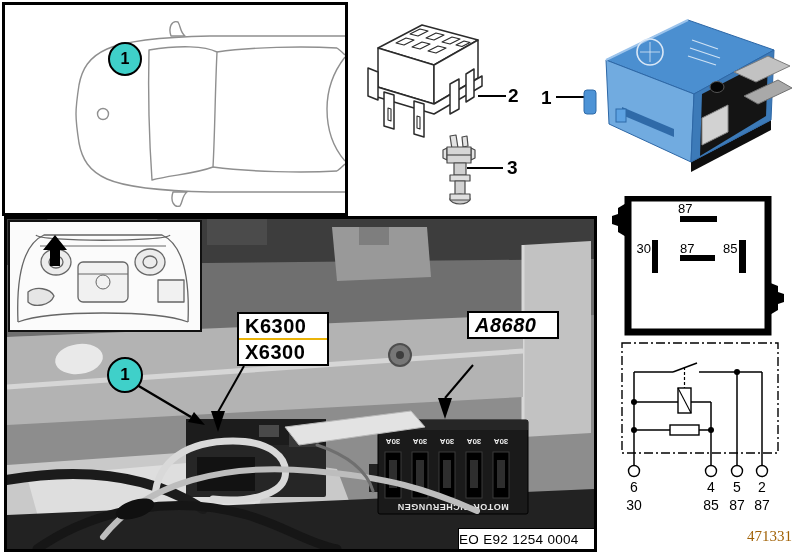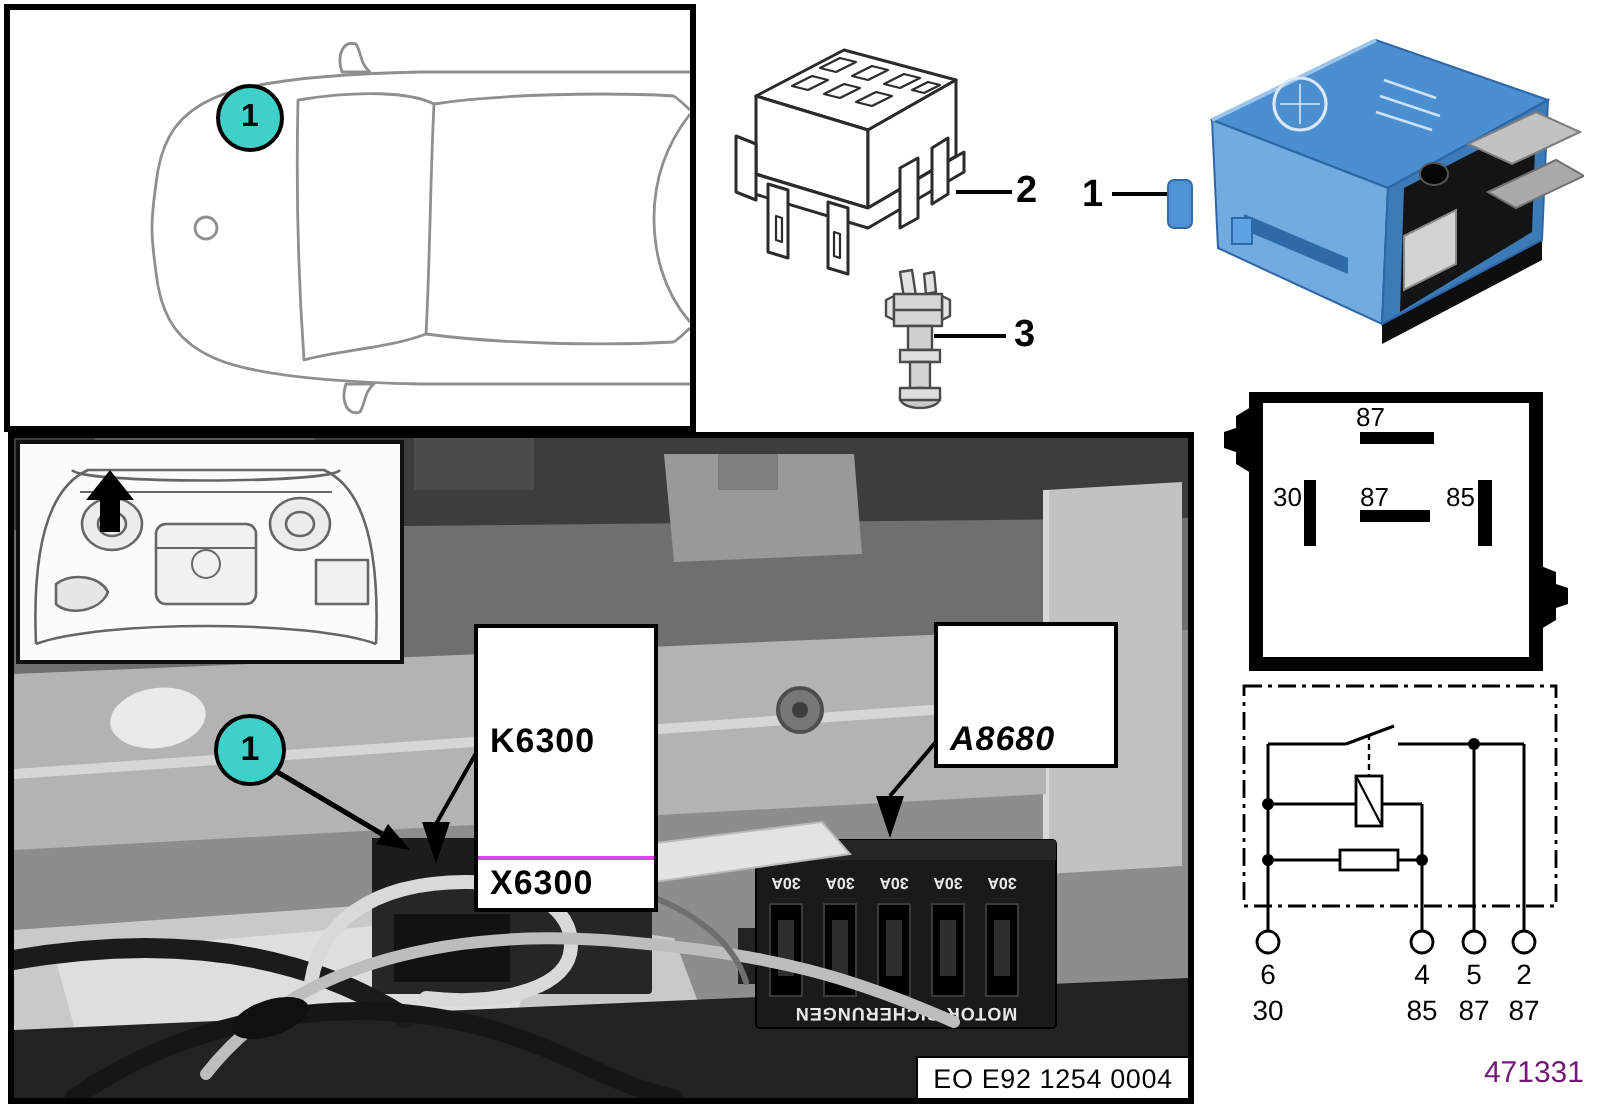--- a/index.html
+++ b/index.html
@@ -17,28 +17,28 @@
   .leader{background:#000;height:2px;}
   
   #pin-diagram-svg{left:606px;top:196px;}
   #schematic-svg{left:612px;top:338px;}
   
   #photo-panel{left:4px;top:216px;width:587px;height:330px;border:3px solid #000;
                background:#8d8d8d;overflow:hidden;}
   #engine-bay-inset{left:1px;top:1px;width:190px;height:108px;background:#fbfbfb;border:2px solid #111;}
   .comp-label{background:#fff;border:2px solid #000;width:88px;}
   .comp-label .row{display:block;height:24px;line-height:24px;padding-left:6px;
-                   font-weight:bold;font-size:17px;letter-spacing:0.5px;margin-top:45px;}
-  .comp-label .row + .row{border-top:2px solid #d946ef;}
+                   font-weight:bold;font-size:20px;letter-spacing:0.5px;}
+  .comp-label .row + .row{border-top:2px solid #eab308;}
   #label-k{left:230px;top:93px;}
   #label-a{left:460px;top:92px;font-style:italic;}
   #photo-callout{left:100px;top:138px;width:32px;height:32px;font-size:17px;}
   #photo-caption{left:451px;top:309px;width:135px;height:21px;background:#fff;border:1px solid #000;
-                 font-size:13.5px;line-height:21px;text-align:center;letter-spacing:0.3px;}
-  #doc-number{left:700px;top:528px;width:92px;text-align:right;color:#701a75;font-size:15px;}
+                 font-size:13.5px;line-height:21px;letter-spacing:0.3px;}
+  #doc-number{left:700px;top:528px;width:92px;text-align:right;color:#a16207;font-size:15px;font-family:Liberation Serif, serif;}
   svg text{font-family:"Liberation Sans",sans-serif;}
 </style>
 </head>
 <body>
 
 <div id="stage">
 
   <div id="car-panel" class="abs">
     <svg width="340" height="208" viewBox="0 0 340 208">
       <g fill="none" stroke="#8f8f8f" stroke-width="1.4" stroke-linejoin="round">

